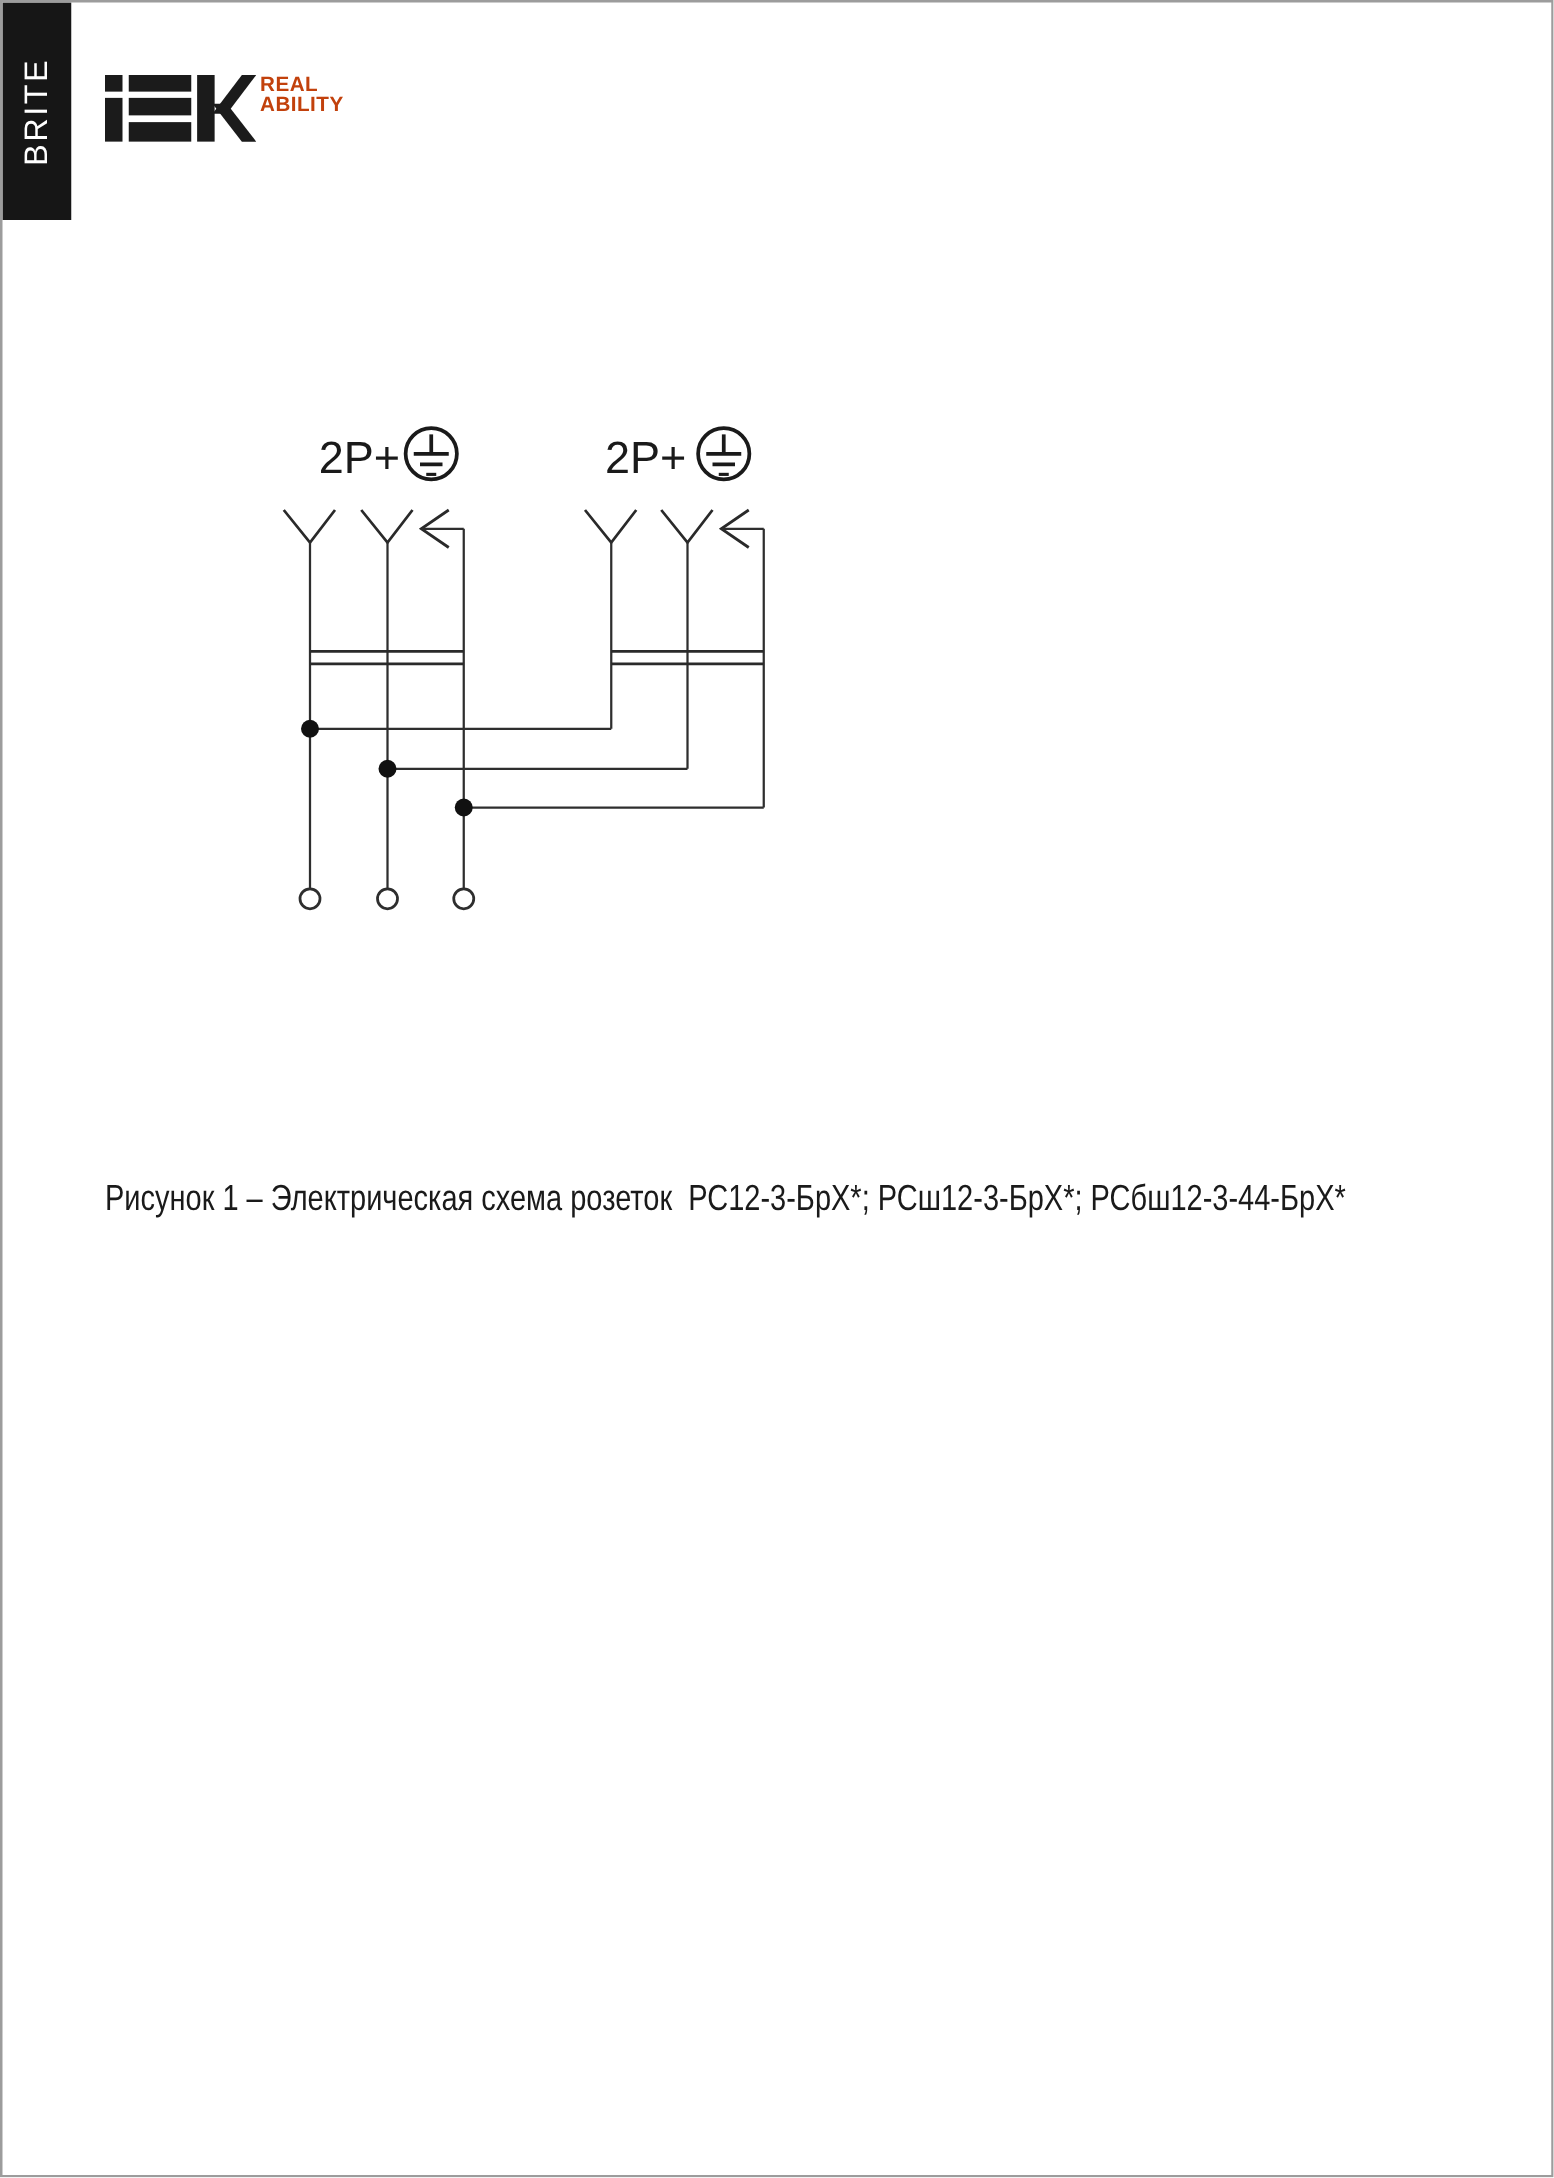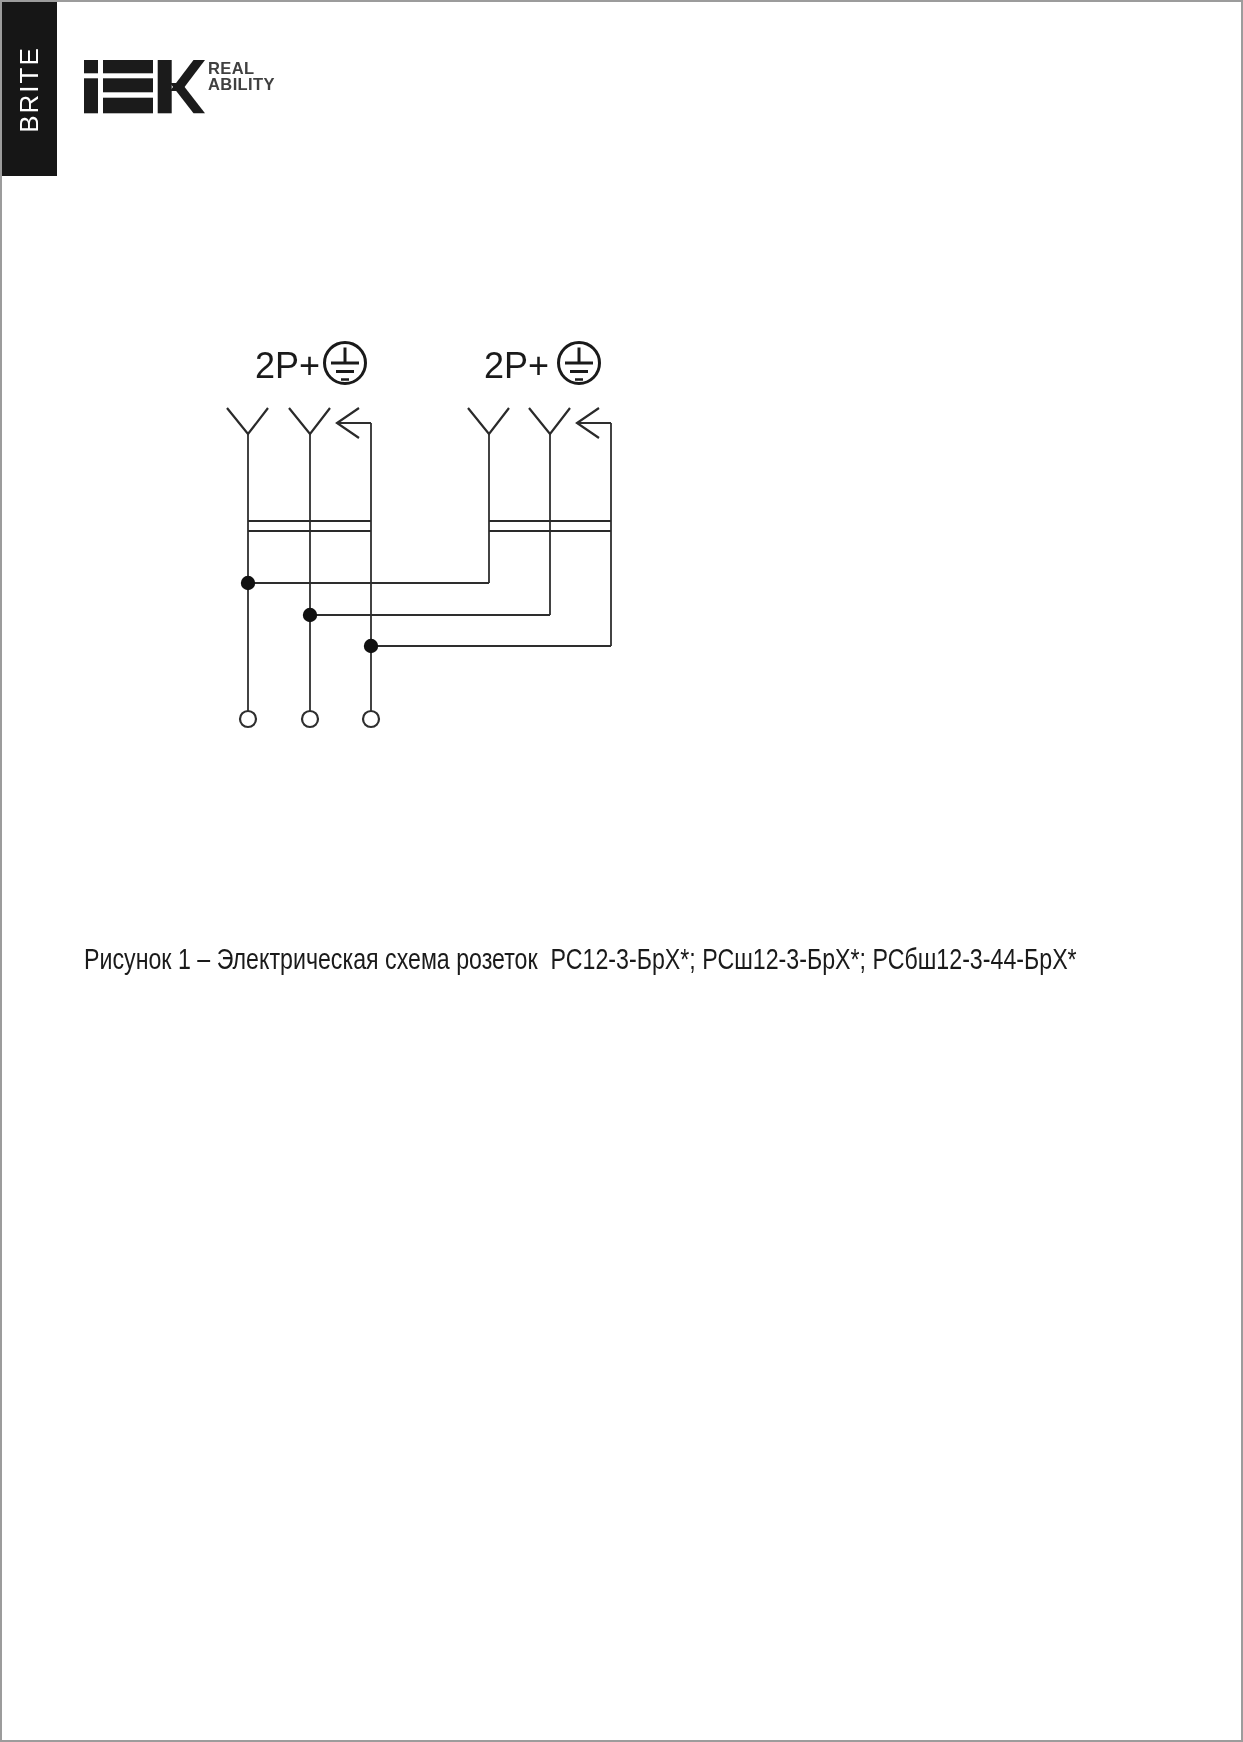--- a/index.html
+++ b/index.html
@@ -19,21 +19,21 @@
   }
   .brite-bar span {
     transform:rotate(-90deg);
     color:#ffffff; font-size:26px; letter-spacing:2px; font-weight:400;
     white-space:nowrap;
   }
   
   .logo-svg { position:absolute; left:84px; top:60px; width:121px; height:54px; }
   .logo-svg rect, .logo-svg polygon { fill:#1b1b1b; }
   .tagline {
-    position:absolute; left:208px; top:60px; color:#404040;
+    position:absolute; left:208px; top:60px; color:#c2410c;
     font-weight:bold; font-size:16.5px; line-height:16px; letter-spacing:0.4px;
   }
   .tagline div { display:block; }
   
   .schematic { position:absolute; left:180px; top:280px; width:480px; height:480px; }
   .schematic text { font-family:"Liberation Sans", sans-serif; font-size:36px; fill:#1a1a1a; }
   .schematic .sym { stroke:#1a1a1a; stroke-width:3; fill:none; stroke-linecap:butt; }
   .schematic .sym-thin { stroke:#1a1a1a; stroke-width:2.5; fill:none; }
   .schematic .wire { stroke:#2e2e2e; stroke-width:1.8; fill:none; }
   .schematic .bus  { stroke:#2a2a2a; stroke-width:2.2; fill:none; }

